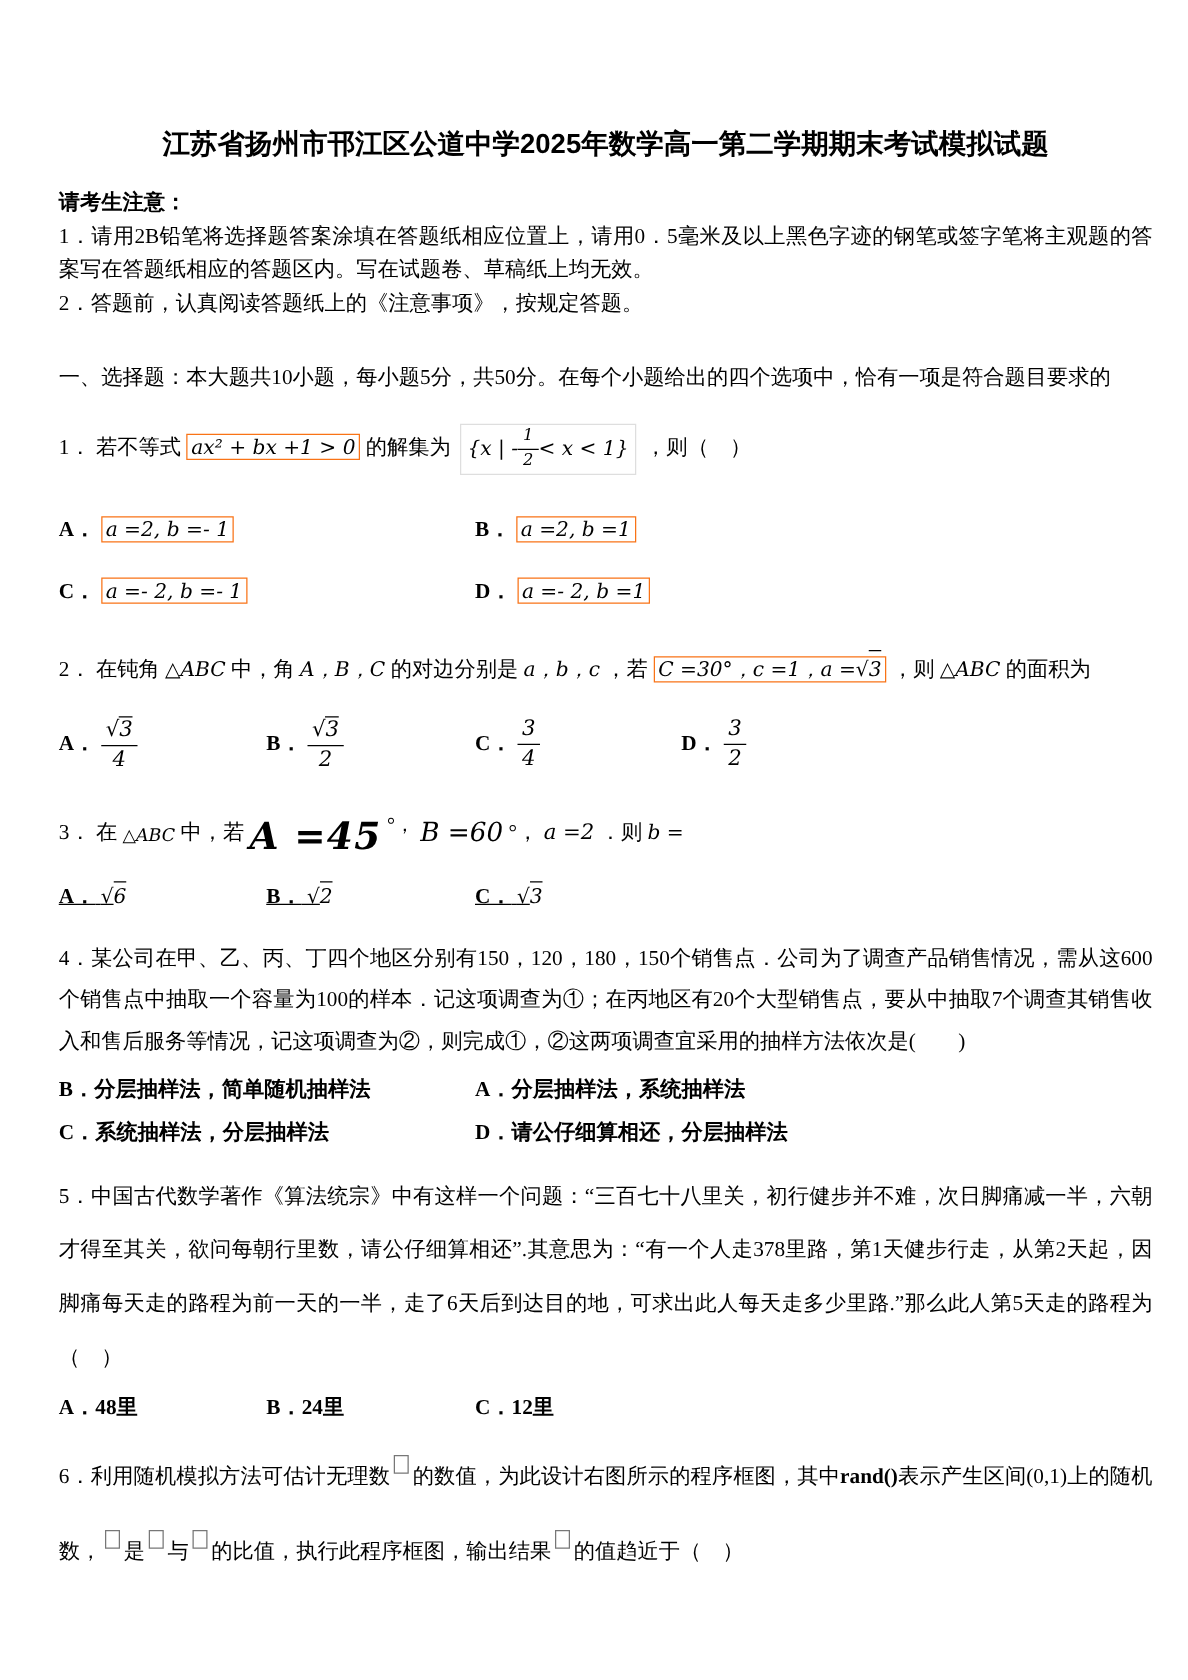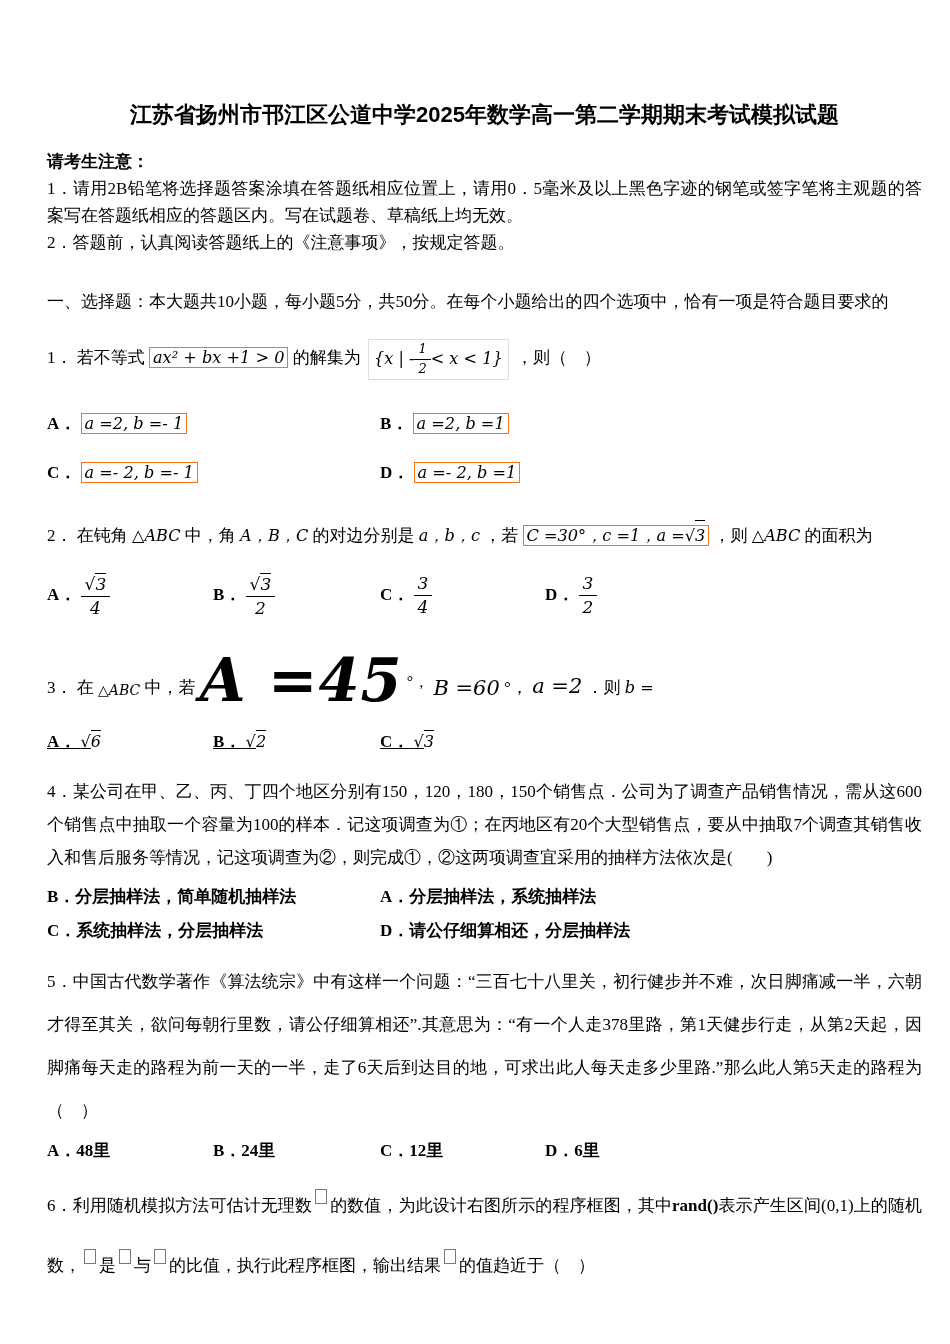--- a/index.html
+++ b/index.html
@@ -52,26 +52,26 @@
   
   .q1 { margin-top: 24px; }
   .q1 .opt-grid { margin-top: 32px; }
   .q2 { margin-top: 36px; }
   .q2 .opt-grid { margin-top: 24px; }
   .q3 { margin-top: 32px; }
   .q3 .stem { line-height: 1.2; }
   .q3 .opt-grid { margin-top: 20px; text-decoration: underline; }
   .q3-big {
     font-family: "DejaVu Serif", serif; font-style: italic; font-weight: 700;
-    font-size: 59px; letter-spacing: 1px; line-height: 1;
+    font-size: 30px; letter-spacing: 1px; line-height: 1;
     vertical-align: -8px;
   }
   .q3-deg { font-size: 16px; vertical-align: 6px; }
   .q3-mid { font-family: "DejaVu Serif", serif; font-style: italic; font-size: 21px; vertical-align: -2px; }
-  .q3-small { font-family: "DejaVu Serif", serif; font-style: italic; font-size: 21px; }
+  .q3-small { font-family: "DejaVu Serif", serif; font-style: italic; font-size: 17px; }
   .tri-small { font-size: 14px; vertical-align: -2px; }
   .q4 { margin-top: 22px; }
   .q4 .stem { line-height: 33px; }
   .q4 .opt-grid { margin-top: 8px; line-height: 30px; row-gap: 4px; }
   .q5 { margin-top: 14px; }
   .q5 .stem { line-height: 43px; }
   .q5 .opt-grid { margin-top: 4px; line-height: 30px; }
   .q6 { margin-top: 10px; }
   .q6 .stem { line-height: 60px; }
   .mbox {
@@ -210,23 +210,20 @@
     <div class="opt-grid four">
       <div class="opt">
         <span class="opt-label">A．</span><span class="opt-bold">48里</span>
       </div>
       <div class="opt">
         <span class="opt-label">B．</span><span class="opt-bold">24里</span>
       </div>
       <div class="opt">
         <span class="opt-label">C．</span><span class="opt-bold">12里</span>
       </div>
-      <div class="opt">
-        <span class="opt-label">D．</span><span class="opt-bold">6里</span>
-      </div>
     </div>
   </div>
 
   <div class="question q6">
     <p class="stem"><span>6．利用随机模拟方法可估计无理数</span><span class="mbox"></span><span>的数值，为此设计右图所示的程序框图，其中</span><span class="rand-fn">rand()</span><span>表示产生区间(0,1)上的随机</span><span>数，</span><span class="mbox"></span><span>是</span><span class="mbox"></span><span>与</span><span class="mbox"></span><span>的比值，执行此程序框图，输出结果</span><span class="mbox"></span><span>的值趋近于（　）</span></p>
   </div>
 
 </div>
 
 </body></html>

